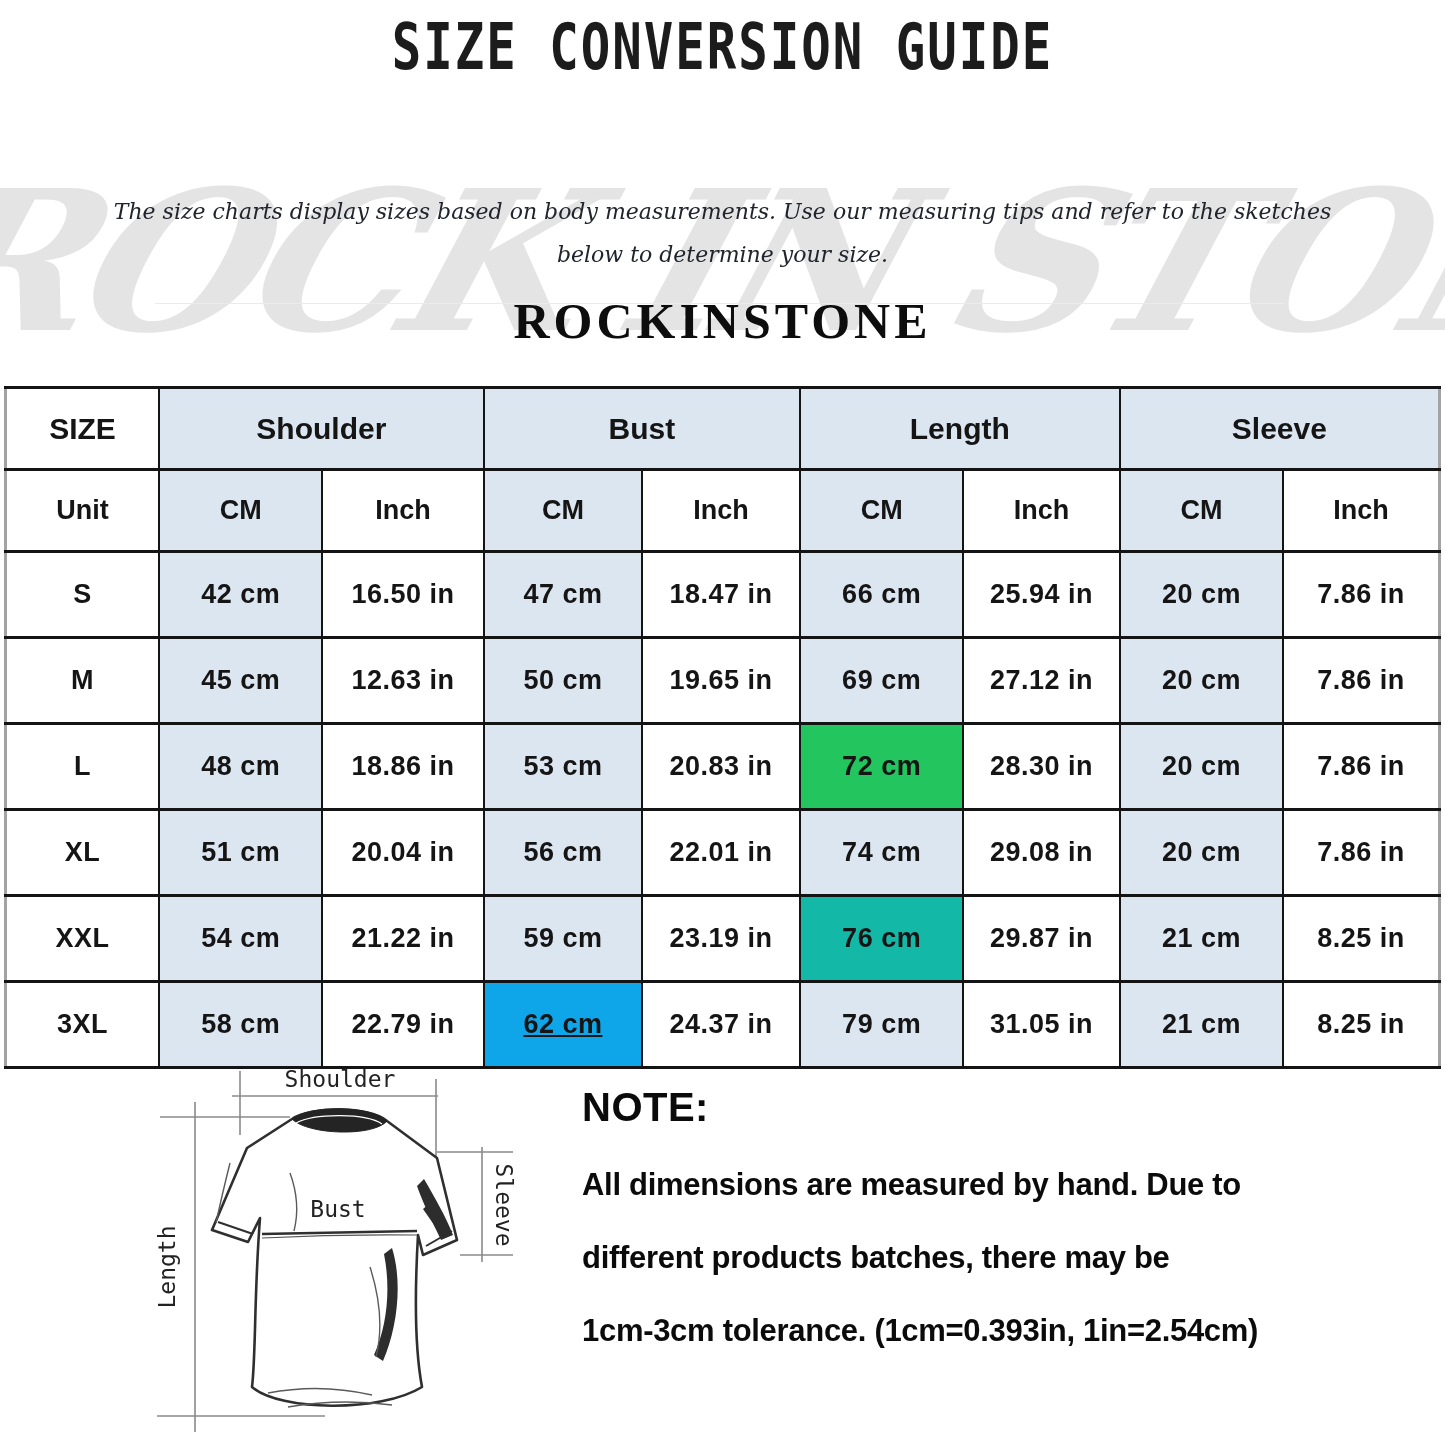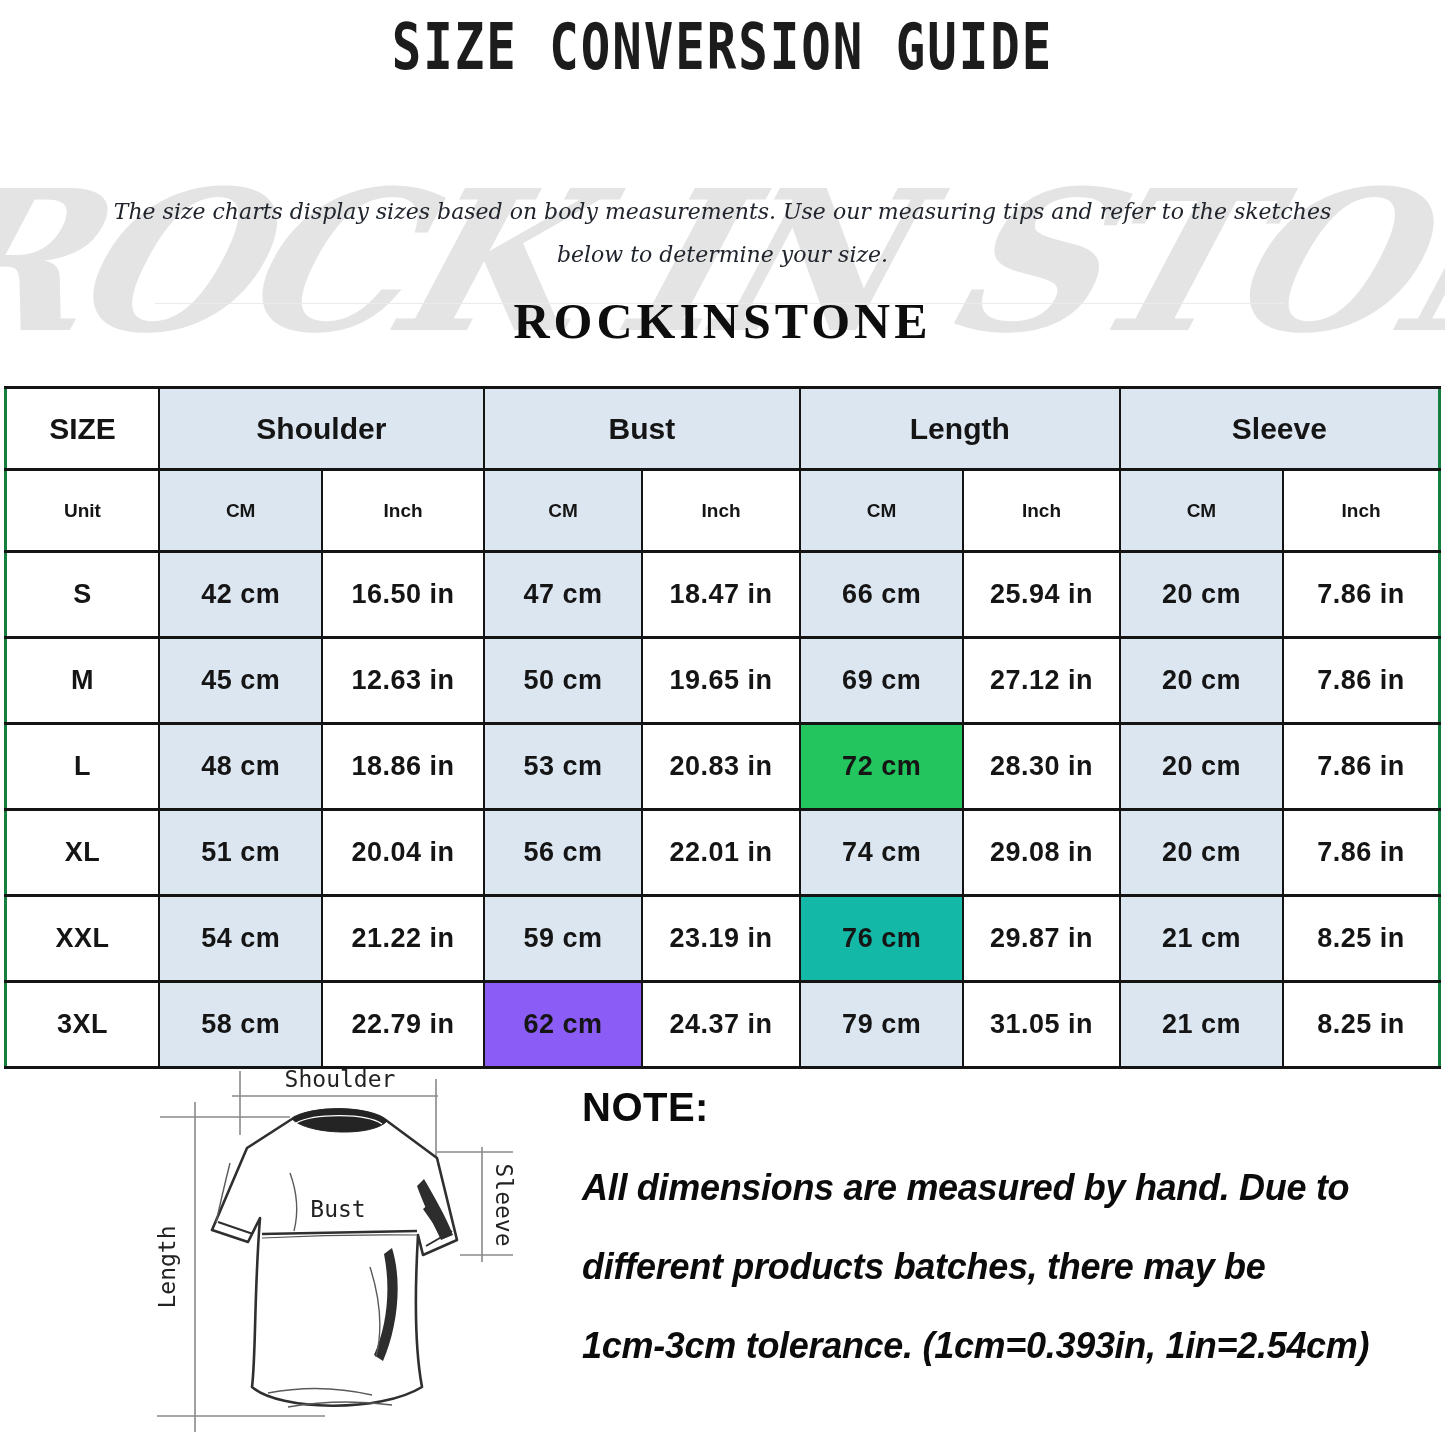--- a/index.html
+++ b/index.html
@@ -59,39 +59,39 @@
     position:absolute;top:386px;left:4px;width:1437px;z-index:1;
     border-collapse:collapse;table-layout:fixed;
     background:#ffffff;
   }
   table.size-table td{
     border:2px solid #141414;
     border-top-width:3px;border-bottom-width:3px;
     text-align:center;vertical-align:middle;
     font-weight:bold;padding:0;color:#151515;
   }
-  table.size-table{border:3px solid #15803d;padding-left:25px;}
+  table.size-table{border:3px solid #a3a3a3;padding-left:25px;}
   tr.r-group td{height:79px;font-size:30px;}
-  tr.r-unit td{height:79px;font-size:19px;}
+  tr.r-unit td{height:79px;font-size:27px;}
   tr.r-data td{height:83px;font-size:27px;letter-spacing:0.5px;}
   
   .diagram{position:absolute;left:140px;top:1055px;width:436px;height:388px;z-index:1;}
   .diagram text{
     font-family:"DejaVu Sans Mono", monospace;
     font-size:23px;fill:#222222;
   }
   
   .note{position:absolute;left:582px;top:1085px;width:860px;z-index:1;}
   .note .note-heading{
     font-size:40px;font-weight:bold;color:#0b0b0b;margin:0;
     letter-spacing:0.5px;
   }
   .note .note-line{
-    font-size:36px;font-weight:bold;color:#0b0b0b;
-    margin-top:37px;letter-spacing:-0.3px;white-space:nowrap;font-style:italic;
+    font-size:31px;font-weight:bold;color:#0b0b0b;
+    margin-top:37px;letter-spacing:-0.3px;white-space:nowrap;
   }
 </style>
 </head>
 <body>
 
 <div class="page">
 
   <div class="watermark" style="color: rgb(228, 228, 228);">ROCK IN STONE</div>
   <div class="faint-line"></div>
 
@@ -189,21 +189,21 @@
         <td>23.19 in</td>
         <td class="blue" style="background: #14b8a6;">76 cm</td>
         <td>29.87 in</td>
         <td class="blue" style="background: rgb(220, 230, 241);">21 cm</td>
         <td>8.25 in</td>
       </tr>
       <tr class="r-data">
         <td>3XL</td>
         <td class="blue" style="background: rgb(220, 230, 241);">58 cm</td>
         <td>22.79 in</td>
-        <td class="blue" style="background: #8b5cf6;">62 cm</td>
+        <td class="blue" style="background: #0ea5e9; text-decoration: underline;">62 cm</td>
         <td>24.37 in</td>
         <td class="blue" style="background: rgb(220, 230, 241);">79 cm</td>
         <td>31.05 in</td>
         <td class="blue" style="background: rgb(220, 230, 241);">21 cm</td>
         <td>8.25 in</td>
       </tr>
     </tbody>
   </table>
 
   <svg class="diagram" viewBox="0 0 436 388">

